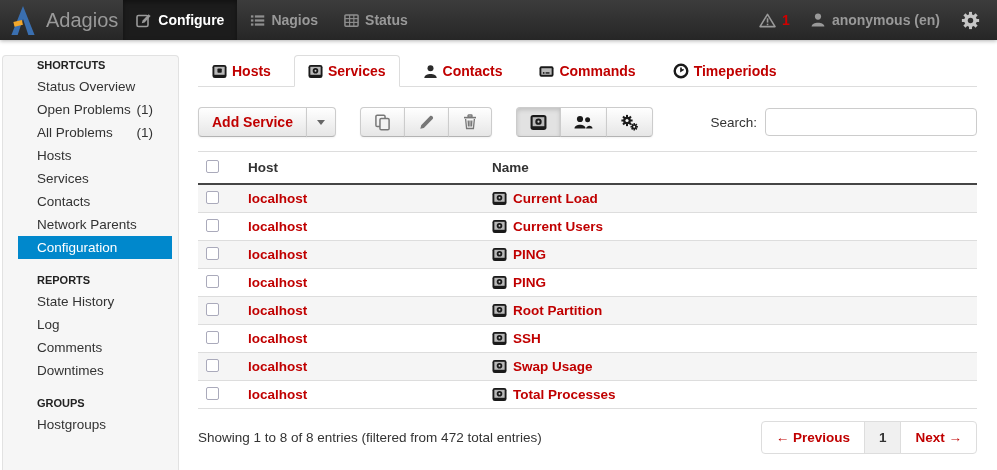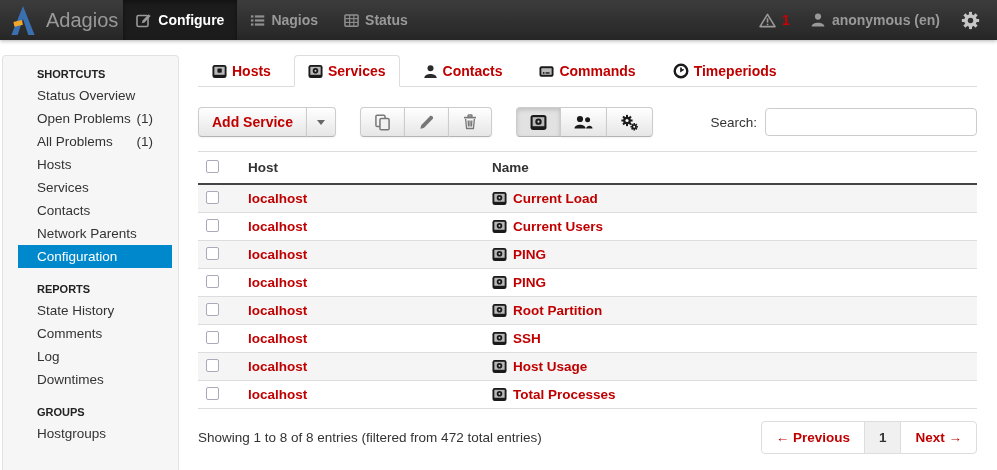--- a/index.html
+++ b/index.html
@@ -33,21 +33,21 @@
   .alert-count { color:#d10000; }
   .nav-gear { padding:0 4px 0 10px; cursor:pointer; display:flex; align-items:center; }
 
   
   .layout { display:flex; height:430px; }
 
   
   .sidebar {
     width:177px; margin:15px 0 0 2px; flex:none;
     background:#f6f6f6; border:1px solid #e2e2e2; border-bottom:none;
-    border-radius:4px 4px 0 0; padding-top:9px;
+    border-radius:4px 4px 0 0; 
   }
   .side-heading {
     margin:0 6px 1px 15px; padding:3px 19px;
     font-size:11px; font-weight:bold; color:#222;
   }
   .side-heading.gap { margin-top:12px; }
   .side-list { list-style:none; margin:0 6px 0 15px; padding:0; }
   .side-item {
     display:flex; padding:4px 19px; font-size:13.5px; color:#333; cursor:pointer;
   }
@@ -241,24 +241,24 @@
       <li class="side-item active">
           <span>Configuration</span>
         </li>
     </ul>
     <div class="side-heading gap">REPORTS</div>
     <ul class="side-list">
       <li class="side-item">
           <span>State History</span>
         </li>
       <li class="side-item">
+          <span>Log</span>
+        </li>
+      <li class="side-item">
           <span>Comments</span>
-        </li>
-      <li class="side-item">
-          <span>Log</span>
         </li>
       <li class="side-item">
           <span>Downtimes</span>
         </li>
     </ul>
     <div class="side-heading gap">GROUPS</div>
     <ul class="side-list">
       <li class="side-item">
           <span>Hostgroups</span>
         </li>
@@ -526,21 +526,21 @@
           <td>
               <span class="name-cell">
                 <span class="icon">
                   <svg width="15" height="15" viewBox="0 0 16 16">
                     <rect x="0.5" y="1" width="15" height="14" rx="2.5" fill="#1a1a1a"></rect>
                     <rect x="2.5" y="3" width="11" height="8.5" fill="#b9b9b9"></rect>
                     <circle cx="8" cy="7.2" r="3" fill="#1a1a1a"></circle>
                     <circle cx="8" cy="7.2" r="1" fill="#cfcfcf"></circle>
                   </svg>
                 </span>
-                <a class="red-link">Host Usage</a>
+                <a class="red-link">Swap Usage</a>
               </span>
             </td>
         </tr>
         <tr>
           <td><input type="checkbox" style=""></td>
           <td><a class="red-link">localhost</a></td>
           <td>
               <span class="name-cell">
                 <span class="icon">
                   <svg width="15" height="15" viewBox="0 0 16 16">

